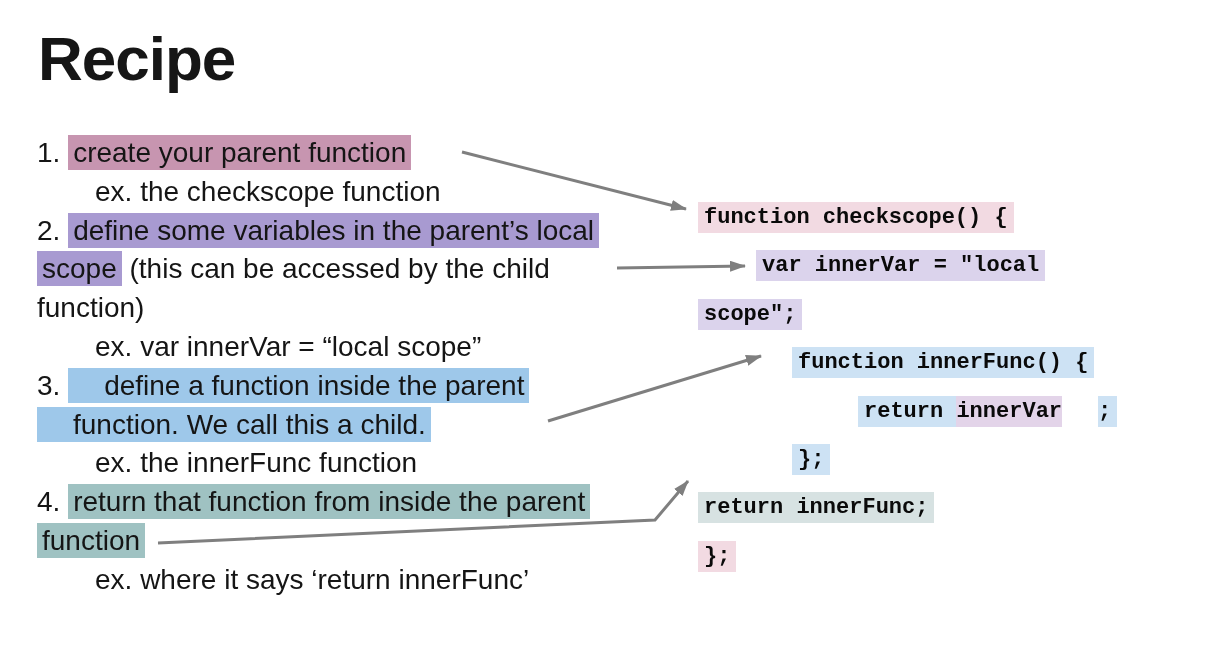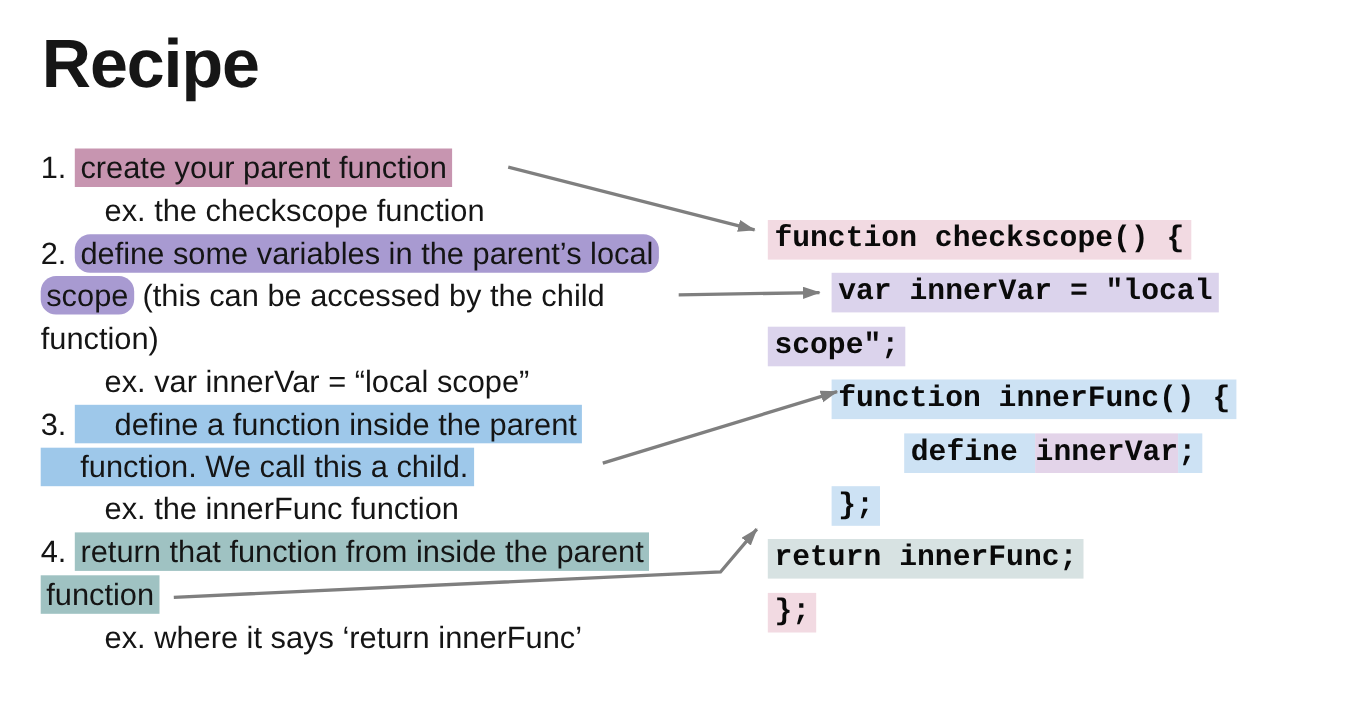--- a/index.html
+++ b/index.html
@@ -11,32 +11,32 @@
   body{width:1225px;height:646px;background:#ffffff;position:relative;overflow:hidden;
        font-family:"Liberation Sans",sans-serif;color:#111;}
   .title{position:absolute;left:38px;top:24px;font-size:62px;font-weight:bold;
          letter-spacing:-1px;color:#161616;line-height:70px;}
   .steps{position:absolute;left:37px;top:134px;font-size:28px;line-height:38.8px;
          color:#151515;}
   .t-line{white-space:pre;}
   .t-line .ex{padding-left:58px;display:inline-block;}
   .hl{padding:2px 5px;margin-top:44px;}
   .hl-pink{background:var(--step1_pink);}
-  .hl-purple{background:var(--step2_purple);border-radius:14px;}
+  .hl-purple{background:var(--step2_purple);}
   .hl-blue{background:var(--step3_blue);padding-left:36px;}
   .hl-teal{background:var(--step4_teal);}
   .code{position:absolute;left:698px;top:194px;font-family:"Liberation Mono",monospace;
-        font-weight:bold;font-size:27px;line-height:48.4px;color:#0a0a0a;}
+        font-weight:bold;font-size:22px;line-height:48.4px;color:#0a0a0a;}
   .code-line{white-space:pre;}
   .chl{padding:3px 6px;}
   .ind1{padding-left:58px;}
   .ind2{padding-left:124px;}
   .c-pink{background:var(--code_pink);}
   .c-purple{background:var(--code_purple);}
-  .c-blue{background:var(--code_blue);}
+  .c-blue{background:var(--code_blue);margin-left:36px;}
   .c-teal{background:var(--code_teal);text-align:center;}
   .c-var{background:var(--code_innervar_purple);padding:3px 0;}
   .chl.mid{padding-right:0;}
   .chl.end{padding-left:0;}
   .arrows{position:absolute;left:0;top:0;width:1225px;height:646px;pointer-events:none;}
   .arrow{stroke:var(--arrow_gray);stroke-width:3;fill:none;}
   .ah{fill:var(--arrow_gray);}
 </style>
 </head>
 <body>
@@ -56,21 +56,21 @@
   <div class="t-line"><span>4. </span><span class="hl hl-teal">return that function from inside the parent</span></div>
   <div class="t-line"><span class="hl hl-teal">function</span></div>
   <div class="t-line"><span class="ex">ex. where it says ‘return innerFunc’</span></div>
 </div>
 
 <div class="code">
   <div class="code-line"><span class="chl c-pink">function checkscope() {</span></div>
   <div class="code-line ind1"><span class="chl c-purple">var innerVar = "local</span></div>
   <div class="code-line"><span class="chl c-purple">scope";</span></div>
   <div class="code-line ind1"><span class="chl c-blue">function innerFunc() {</span></div>
-  <div class="code-line ind2"><span class="chl c-blue mid">define </span><span class="c-var">innerVar</span><span class="chl c-blue end">;</span></div>
+  <div class="code-line ind2"><span class="chl c-blue mid">return </span><span class="c-var">innerVar</span><span class="chl c-blue end">;</span></div>
   <div class="code-line ind1"><span class="chl c-blue">};</span></div>
   <div class="code-line"><span class="chl c-teal">return innerFunc;</span></div>
   <div class="code-line"><span class="chl c-pink">};</span></div>
 </div>
 
 <svg class="arrows" viewBox="0 0 1225 646" xmlns="http://www.w3.org/2000/svg">
   <defs>
     <marker id="ah" markerWidth="18" markerHeight="12" refX="15" refY="5.5" orient="auto" markerUnits="userSpaceOnUse">
       <path class="ah" d="M0,0 L16,5.5 L0,11 Z"></path>
     </marker>

